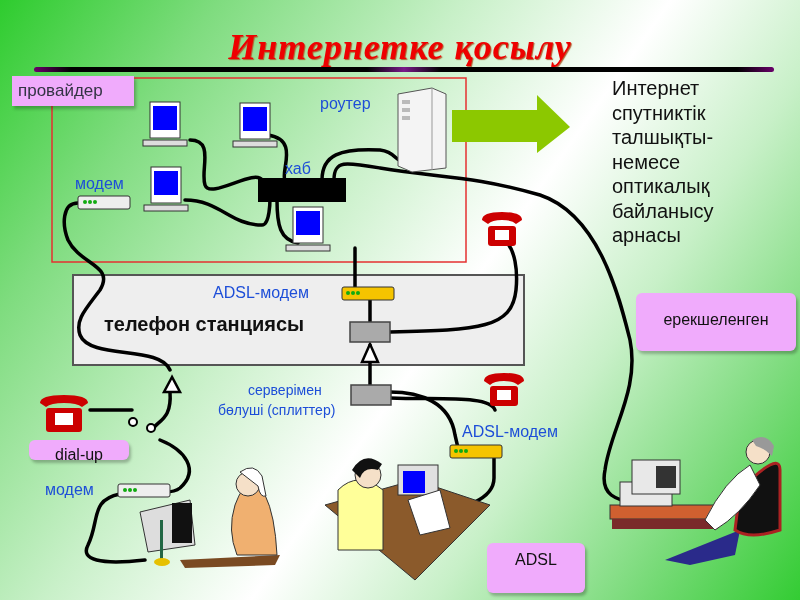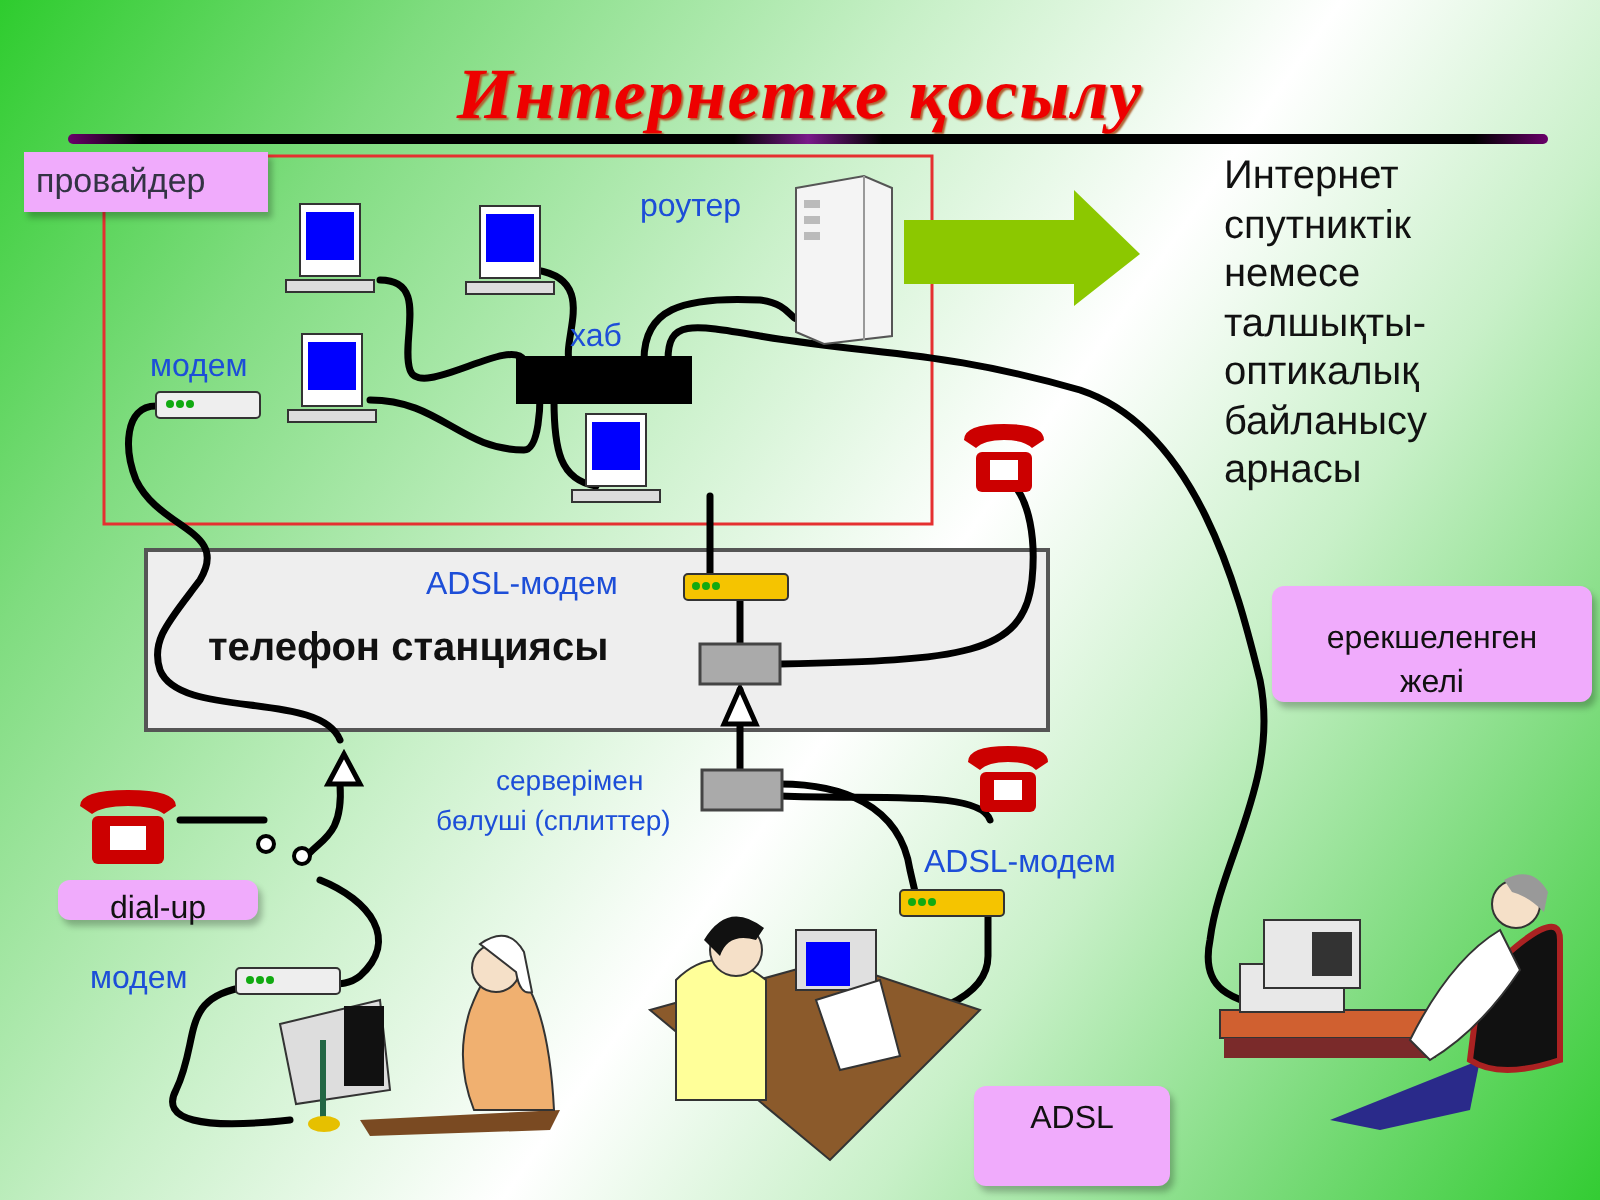--- a/index.html
+++ b/index.html
@@ -189,25 +189,24 @@
 <div class="abs label" style="left:213px;top:284px;">ADSL-модем</div>
 <div class="abs station-title">телефон станциясы</div>
 <div class="abs label" style="left:248px;top:382px;font-size:14px;">серверімен</div>
 <div class="abs label" style="left:218px;top:402px;font-size:14px;">бөлуші (сплиттер)</div>
 <div class="abs label" style="left:462px;top:423px;">ADSL-модем</div>
 <div class="abs label" style="left:45px;top:481px;">модем</div>
 
 <div class="abs right-text">
   <div>Интернет</div>
   <div>спутниктік</div>
+  <div>талшықты-</div>
   <div>немесе</div>
-  <div>талшықты-</div>
   <div>оптикалық</div>
   <div>байланысу</div>
   <div>арнасы</div>
 </div>
 
 <div class="abs callout" style="left:636px;top:293px;width:160px;height:58px;padding-top:16px;box-sizing:border-box;">
   <div>ерекшеленген</div>
-  <div>желі</div>
 </div>
 <div class="abs callout" style="left:29px;top:440px;width:100px;height:20px;line-height:30px;">dial-up</div>
 <div class="abs callout" style="left:487px;top:543px;width:98px;height:50px;line-height:34px;">ADSL</div>
 
 </body></html>

